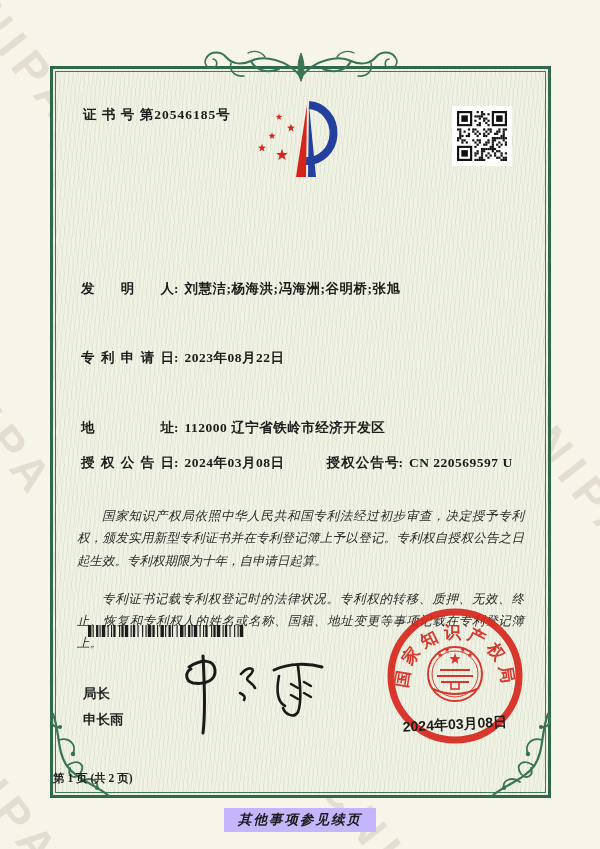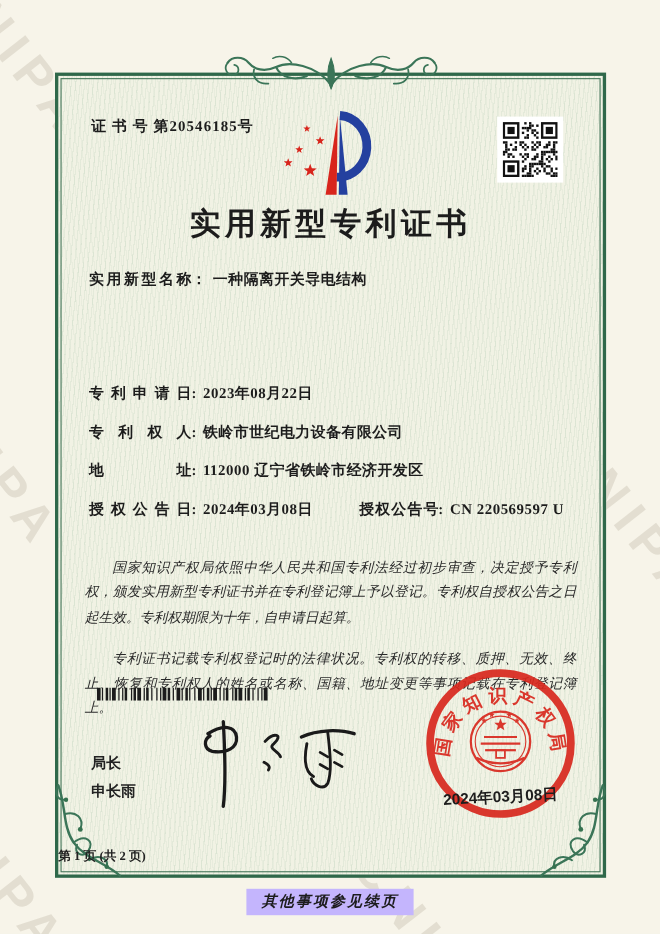--- a/index.html
+++ b/index.html
@@ -277,30 +277,26 @@
         <rect x="4.3478260869565215" y="4.3478260869565215" width="6.521739130434782" height="6.521739130434782" fill="#111"></rect>
         <rect x="34.78260869565217" y="0" width="15.217391304347824" height="15.217391304347824" fill="#111"></rect>
         <rect x="36.95652173913043" y="2.1739130434782608" width="10.869565217391305" height="10.869565217391305" fill="#fff"></rect>
         <rect x="39.130434782608695" y="4.3478260869565215" width="6.521739130434782" height="6.521739130434782" fill="#111"></rect>
         <rect x="0" y="34.78260869565217" width="15.217391304347824" height="15.217391304347824" fill="#111"></rect>
         <rect x="2.1739130434782608" y="36.95652173913043" width="10.869565217391305" height="10.869565217391305" fill="#fff"></rect>
         <rect x="4.3478260869565215" y="39.130434782608695" width="6.521739130434782" height="6.521739130434782" fill="#111"></rect>
       </svg>
   </div>
 
-  <div class="title">实用新型专利证书</div>
-
-  <div class="frow" style="top:176px;">
-    <span class="flabel w6">实用新型名称</span><span class="fsep">：</span><span class="fval">一种隔离开关导电结构</span>
+
+  <div class="frow" style="top:211px;">
+    <span class="flabel w6">发明人</span><span class="fsep">:</span><span class="fval">刘慧洁;杨海洪;冯海洲;谷明桥;张旭</span>
   </div>
   <div class="frow" style="top:280px;">
     <span class="flabel w6">专利申请日</span><span class="fsep">:</span><span class="fval">2023年08月22日</span>
-  </div>
-  <div class="frow" style="top:315px;">
-    <span class="flabel w6">专利权人</span><span class="fsep">:</span><span class="fval">铁岭市世纪电力设备有限公司</span>
   </div>
   <div class="frow" style="top:350px;">
     <span class="flabel w6">地址</span><span class="fsep">:</span><span class="fval">112000 辽宁省铁岭市经济开发区</span>
   </div>
   <div class="frow" style="top:385px;">
     <span class="flabel w6">授权公告日</span><span class="fsep">:</span><span class="fval">2024年03月08日</span><span class="fgroup2"><span class="flabel w5">授权公告号</span><span class="fsep">:</span><span class="fval">CN 220569597 U</span></span>
   </div>
 
   <div class="paras">
     <p>国家知识产权局依照中华人民共和国专利法经过初步审查，决定授予专利权，颁发实用新型专利证书并在专利登记簿上予以登记。专利权自授权公告之日起生效。专利权期限为十年，自申请日起算。</p>

